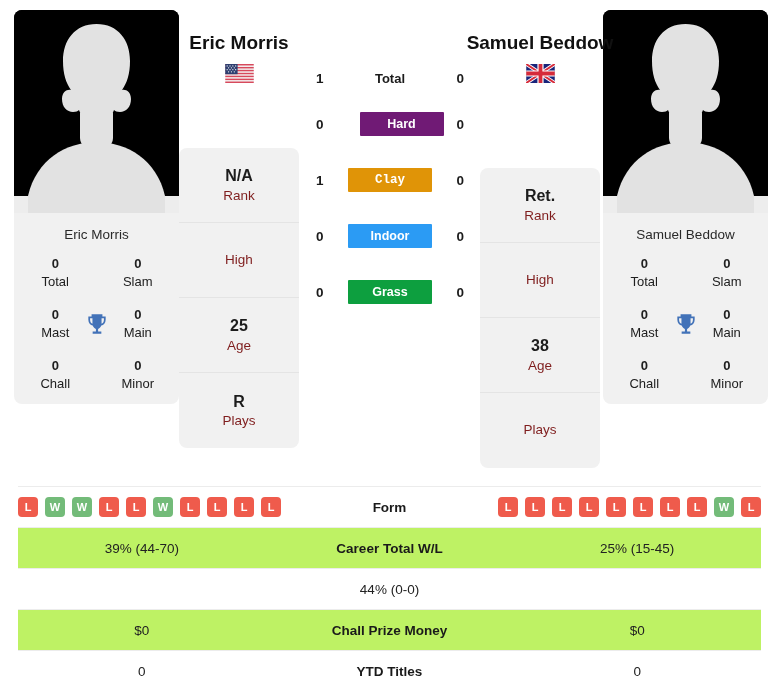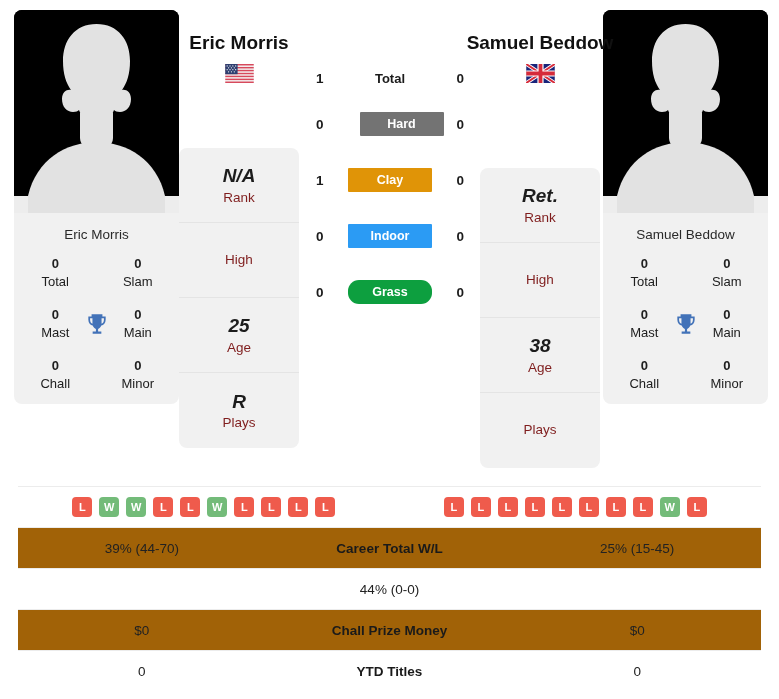--- a/index.html
+++ b/index.html
@@ -76,21 +76,21 @@
   }
   .info-card.left  { left: 179px; top: 148px; }
   .info-card.right { left: 480px; top: 168px; }
   .info-row {
     height: 75px;
     display: flex; flex-direction: column;
     align-items: center; justify-content: center;
     border-bottom: 1px solid #e4e4e4;
   }
   .info-row:last-child { border-bottom: none; }
-  .info-val { font-size: 19px; font-weight: bold; color: #1c1c1c; line-height: 1.35; font-style: italic; }
+  .info-val { font-size: 16px; font-weight: bold; color: #1c1c1c; line-height: 1.35; }
   .info-lab { font-size: 13.5px; color: #7f1d1d; line-height: 1.35; }
 
   
   .pheader { position: absolute; width: 160px; text-align: center; }
   .pheader.left  { left: 159px; top: 30px; }
   .pheader.right { left: 460px; top: 30px; }
   .pheader .nm {
     font-size: 19px; font-weight: bold; color: #111; line-height: 1.33;
   }
   .flag { margin: 9px auto 0 auto; display: block; }
@@ -119,21 +119,21 @@
     border-radius: 1px;
   }
 
   
   .table { position: absolute; left: 18px; top: 486px; width: 743px; }
   .trow {
     height: 41px;
     display: flex; align-items: center;
     border-top: 1px solid #ececec;
   }
-  .trow.striped { background: #a16207; }
+  .trow.striped { background: #bef264; }
   .trow.form-row { background: #ffffff; }
   .tcell { flex: 1; text-align: center; font-size: 13.5px; color: #222; }
   .tcell.mid { font-weight: bold; font-size: 13.5px; color: #1a1a1a; }
   .form-badges { display: flex; gap: 7px; justify-content: center; }
   .fb {
     width: 20px; height: 20px; border-radius: 4px;
     display: flex; align-items: center; justify-content: center;
     color: #ffffff; font-size: 11px; font-weight: bold;
   }
 </style>
@@ -314,36 +314,36 @@
     </div>
 
     <div class="h2h">
       <div class="h2h-row first">
         <span class="h2h-num l">1</span>
         <span class="h2h-total">Total</span>
         <span class="h2h-num r">0</span>
       </div>
       <div class="h2h-row">
         <span class="h2h-num l">0</span>
-        <span class="surf-badge" style="background: #737373; margin-left: 23px;">Hard</span>
+        <span class="surf-badge" style="background: #701a75; margin-left: 23px;">Hard</span>
         <span class="h2h-num r">0</span>
       </div>
       <div class="h2h-row">
         <span class="h2h-num l">1</span>
-        <span class="surf-badge" style="background: rgb(224, 148, 7);">Clay</span>
+        <span class="surf-badge" style="background: rgb(224, 148, 7); font-family: Liberation Mono, monospace;">Clay</span>
         <span class="h2h-num r">0</span>
       </div>
       <div class="h2h-row">
         <span class="h2h-num l">0</span>
         <span class="surf-badge" style="background: rgb(43, 155, 244); text-align: center;">Indoor</span>
         <span class="h2h-num r">0</span>
       </div>
       <div class="h2h-row">
         <span class="h2h-num l">0</span>
-        <span class="surf-badge" style="background: rgb(13, 159, 63); border-radius: 11px;">Grass</span>
+        <span class="surf-badge" style="background: rgb(13, 159, 63);">Grass</span>
         <span class="h2h-num r">0</span>
       </div>
     </div>
   </div>
 
   <div class="table">
 
     <div class="trow form-row">
       <div class="tcell">
         <div class="form-badges" id="form-left">
@@ -352,20 +352,21 @@
             <div class="fb" style="background: rgb(115, 187, 121);">W</div>
             <div class="fb" style="background: rgb(239, 91, 76);">L</div>
             <div class="fb" style="background: rgb(239, 91, 76);">L</div>
             <div class="fb" style="background: rgb(115, 187, 121);">W</div>
             <div class="fb" style="background: rgb(239, 91, 76);">L</div>
             <div class="fb" style="background: rgb(239, 91, 76);">L</div>
             <div class="fb" style="background: rgb(239, 91, 76);">L</div>
             <div class="fb" style="background: rgb(239, 91, 76);">L</div>
           </div>
       </div>
+      <div class="tcell mid">Form</div>
       <div class="tcell">
         <div class="form-badges" id="form-right">
             <div class="fb" style="background: rgb(239, 91, 76);">L</div>
             <div class="fb" style="background: rgb(239, 91, 76);">L</div>
             <div class="fb" style="background: rgb(239, 91, 76);">L</div>
             <div class="fb" style="background: rgb(239, 91, 76);">L</div>
             <div class="fb" style="background: rgb(239, 91, 76);">L</div>
             <div class="fb" style="background: rgb(239, 91, 76);">L</div>
             <div class="fb" style="background: rgb(239, 91, 76);">L</div>
             <div class="fb" style="background: rgb(239, 91, 76);">L</div>

